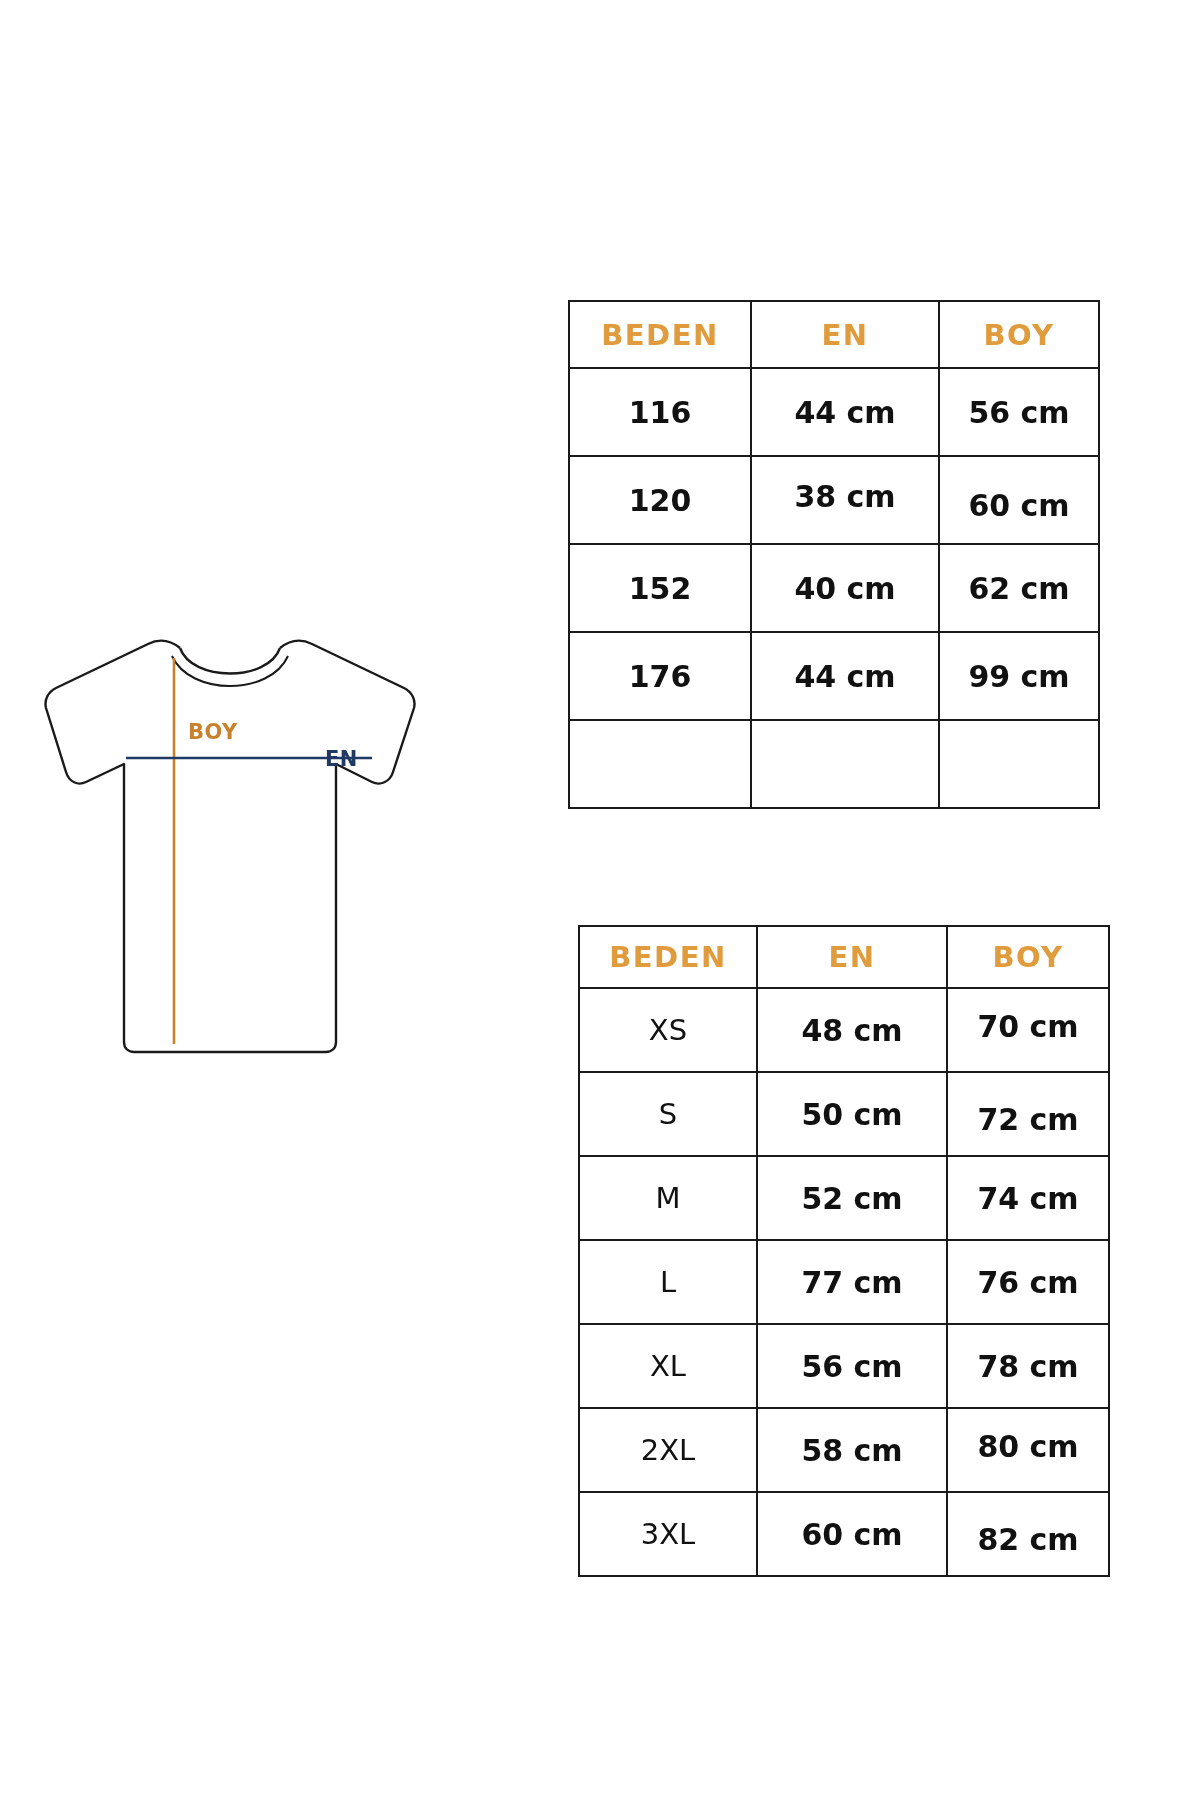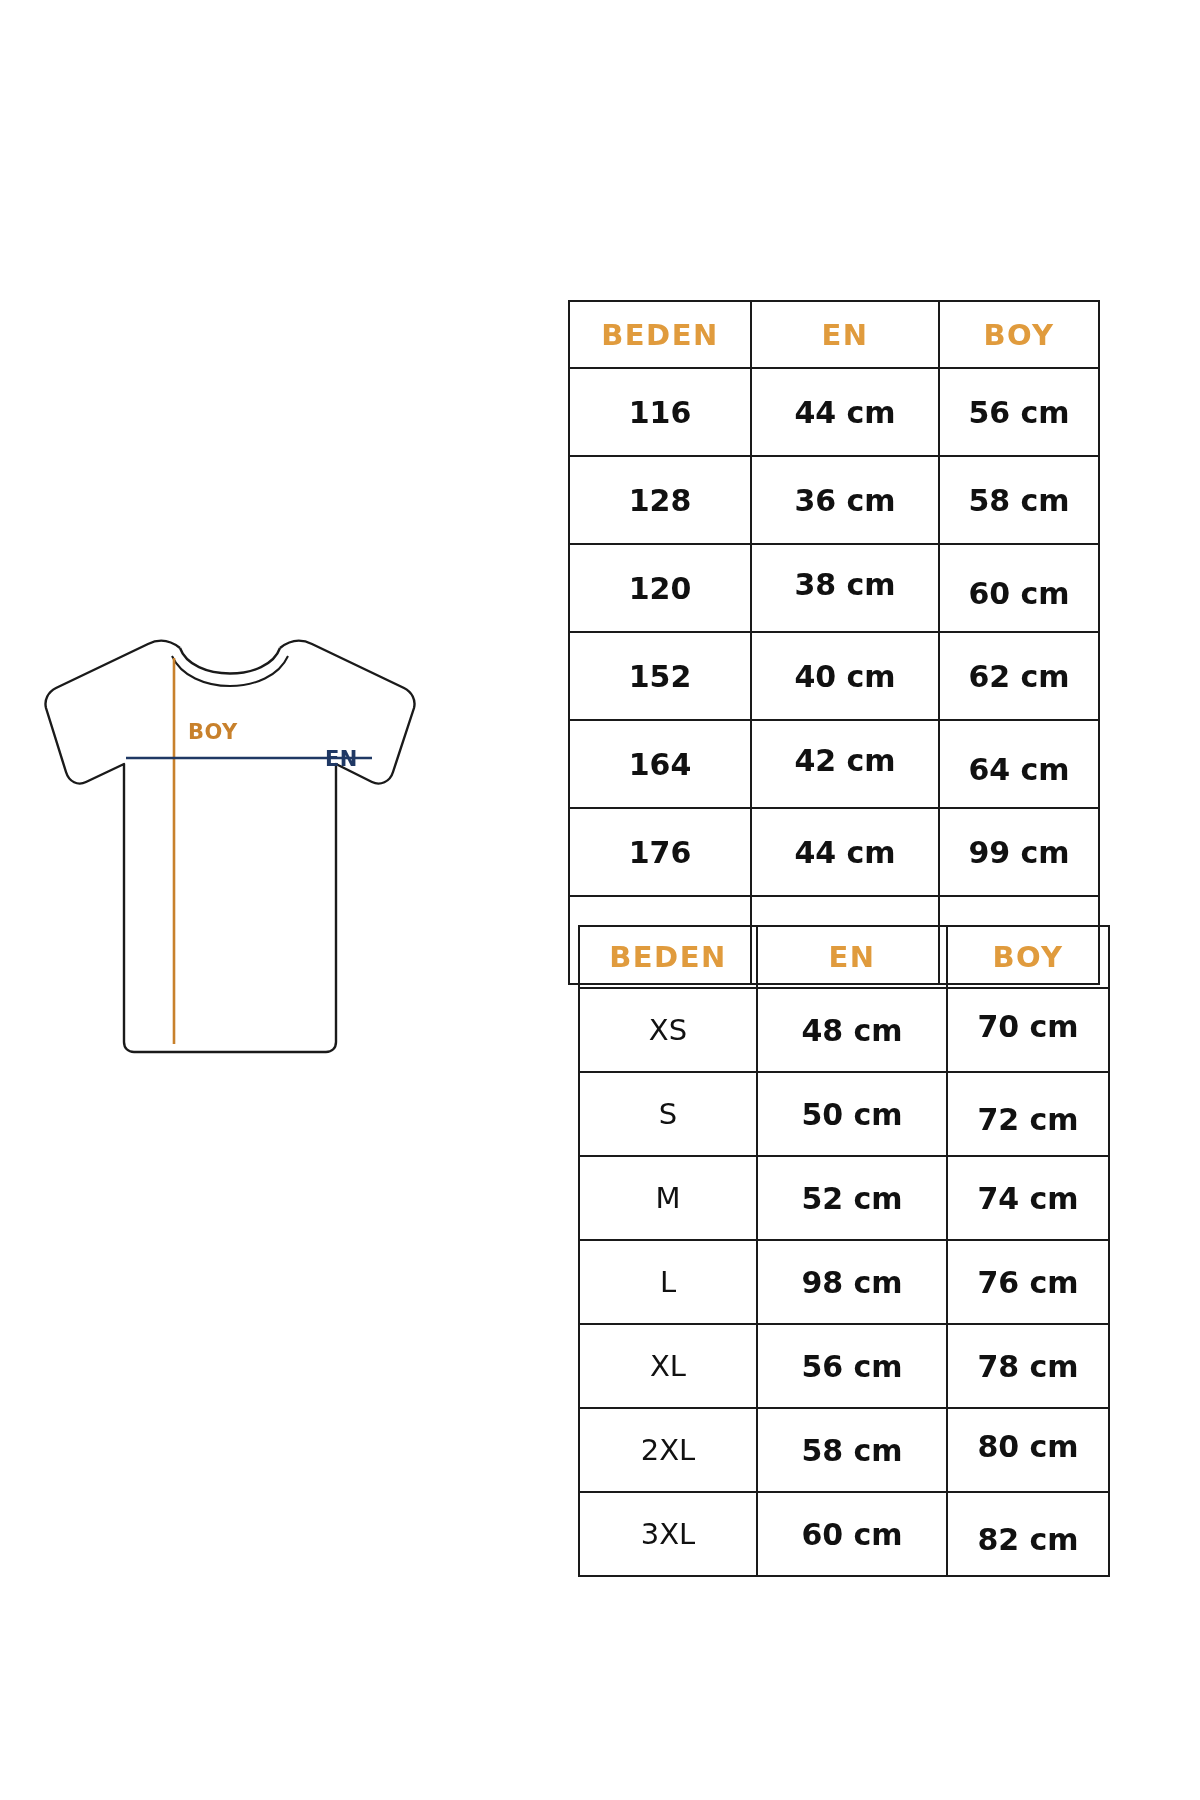--- a/index.html
+++ b/index.html
@@ -151,38 +151,28 @@
       <th class="head-cell">BEDEN</th>
       <th class="head-cell">EN</th>
       <th class="head-cell">BOY</th>
     </tr>
     <tr>
       <td class="cell">116</td>
       <td class="cell">44 cm</td>
       <td class="cell">56 cm</td>
     </tr>
     <tr>
-      <td class="cell">128</td>
-      <td class="cell">36 cm</td>
-      <td class="cell">58 cm</td>
-    </tr>
-    <tr>
       <td class="cell">120</td>
       <td class="cell nudge-up">38 cm</td>
       <td class="cell nudge-down">60 cm</td>
     </tr>
     <tr>
       <td class="cell">152</td>
       <td class="cell">40 cm</td>
       <td class="cell">62 cm</td>
-    </tr>
-    <tr>
-      <td class="cell">164</td>
-      <td class="cell nudge-up">42 cm</td>
-      <td class="cell nudge-down">64 cm</td>
     </tr>
     <tr>
       <td class="cell">176</td>
       <td class="cell">44 cm</td>
       <td class="cell">99 cm</td>
     </tr>
     <tr>
       <td class="cell"></td>
       <td class="cell"></td>
       <td class="cell"></td>
@@ -212,21 +202,21 @@
       <td class="cell">50 cm</td>
       <td class="cell nudge-down">72 cm</td>
     </tr>
     <tr>
       <td class="cell-thin">M</td>
       <td class="cell">52 cm</td>
       <td class="cell">74 cm</td>
     </tr>
     <tr>
       <td class="cell-thin">L</td>
-      <td class="cell">98 cm</td>
+      <td class="cell">77 cm</td>
       <td class="cell">76 cm</td>
     </tr>
     <tr>
       <td class="cell-thin">XL</td>
       <td class="cell">56 cm</td>
       <td class="cell">78 cm</td>
     </tr>
     <tr>
       <td class="cell-thin">2XL</td>
       <td class="cell">58 cm</td>

